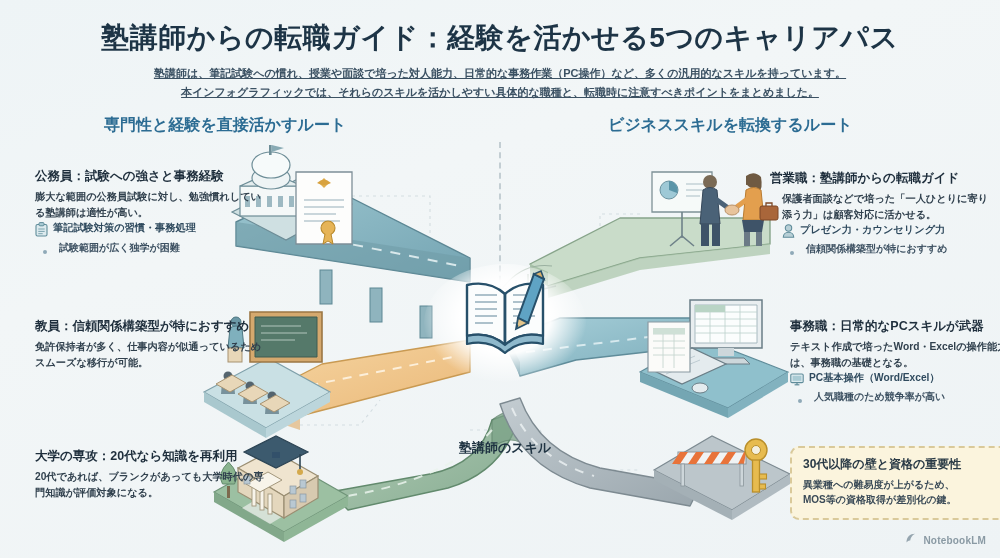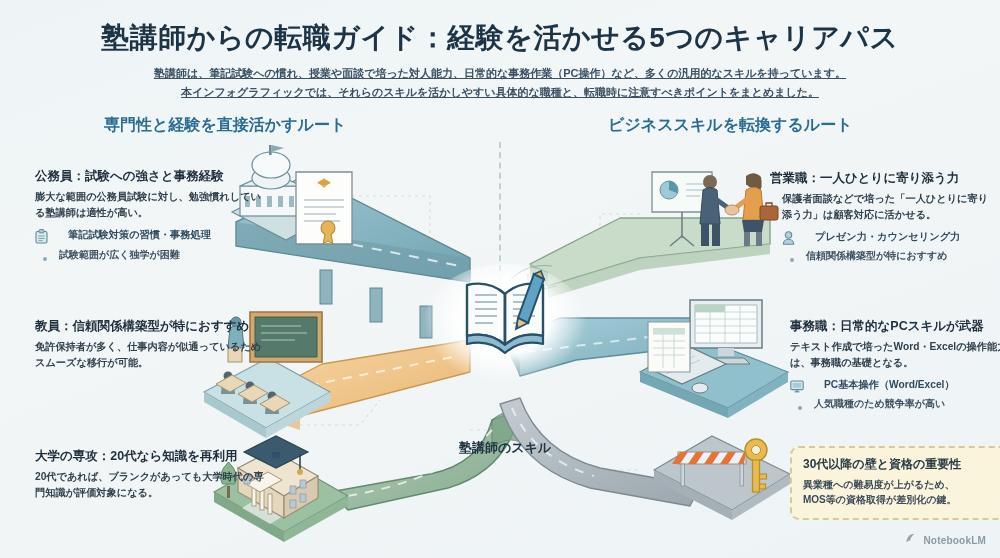--- a/index.html
+++ b/index.html
@@ -27,21 +27,21 @@
   .divider {
     position:absolute; left:499px; top:142px; width:0; height:150px;
     border-left:2px dashed #c3ced3;
   }
 
   
   .block { position:absolute; width:232px; }
   .block.r { width:225px; }
   .bt { font-size:12.5px; font-weight:bold; color:#1e2e3c; line-height:1.42; }
   .bd { margin-top:3px; font-size:10.2px; font-weight:bold; color:#31414e; line-height:1.58; }
-  .brow { display:flex; align-items:flex-start; gap:20px; margin-top:7px; }
+  .brow { display:flex; align-items:flex-start; gap:5px; }
   .brow .ico { flex:0 0 auto; margin-top:1px; }
   .brow .lbl { font-size:10.2px; font-weight:bold; color:#2f4a5e; line-height:1.35; }
   .bdot { display:flex; align-items:flex-end; gap:12px; margin-top:0; padding-left:8px; }
   .bdot .dot { width:4px; height:4px; border-radius:50%; background:#8fa9b8; margin-top:5px; flex:0 0 auto; }
   .bdot .lbl { font-size:10px; font-weight:bold; color:#3d5162; line-height:1.35; }
 
   
   #blk-komuin  { left:35px;  top:168px; }
   #blk-kyouin  { left:35px;  top:318px; }
   #blk-daigaku { left:35px;  top:448px; }
@@ -412,21 +412,21 @@
   <div class="bt">教員：信頼関係構築型が特におすすめ</div>
   <div class="bd">免許保持者が多く、仕事内容が似通っているためスムーズな移行が可能。</div>
 </div>
 
 <div class="block" id="blk-daigaku">
   <div class="bt">大学の専攻：20代なら知識を再利用</div>
   <div class="bd">20代であれば、ブランクがあっても大学時代の専門知識が評価対象になる。</div>
 </div>
 
 <div class="block r" id="blk-eigyo">
-  <div class="bt">営業職：一人ひとりに寄り添う力</div>
+  <div class="bt">営業職：塾講師からの転職ガイド</div>
   <div class="bd" style="padding-left:12px">保護者面談などで培った「一人ひとりに寄り添う力」は顧客対応に活かせる。</div>
   <div class="brow" style="padding-left:12px">
     <span class="ico">
       <svg width="13" height="14" viewBox="0 0 13 14">
         <circle cx="6.5" cy="4" r="3.2" fill="#b7cfd6" stroke="#5f8c9a" stroke-width="1.1"></circle>
         <path d="M1.3 13.3c0-3 2.3-5 5.2-5s5.2 2 5.2 5z" fill="#b7cfd6" stroke="#5f8c9a" stroke-width="1.1"></path>
       </svg>
     </span>
     <span class="lbl">プレゼン力・カウンセリング力</span>
   </div>

